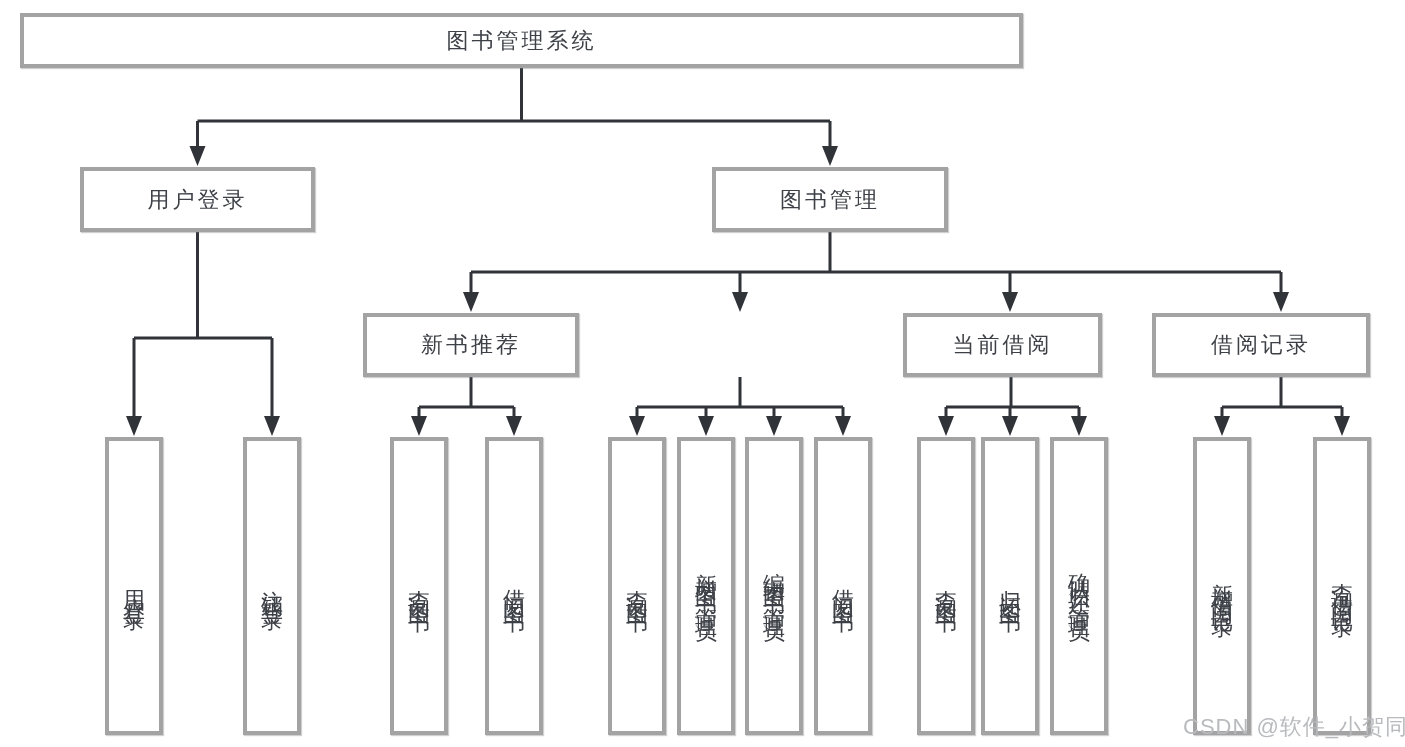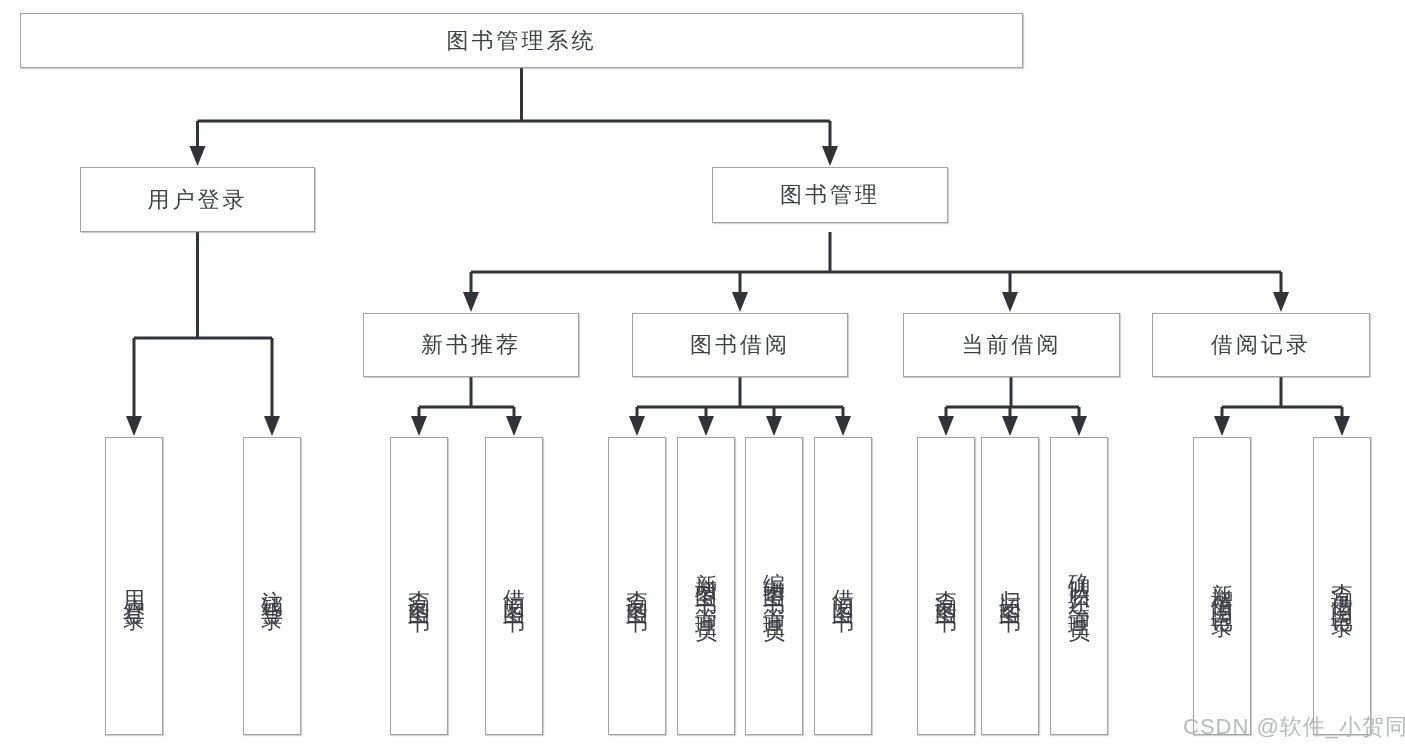--- a/index.html
+++ b/index.html
@@ -18,21 +18,21 @@
   .wires {
     position: absolute;
     left: 0;
     top: 0;
     z-index: 1;
   }
   .node {
     position: absolute;
     box-sizing: border-box;
     background: #ffffff;
-    border: 1px solid #a3a3a3;
+    border: 4px solid #a3a3a3;
     color: #3d4147;
     display: flex;
     align-items: center;
     justify-content: center;
     z-index: 2;
     box-shadow: 1px 1px 1px rgba(120,120,125,0.35);
   }
   .node.h span {
     font-size: 22px;
     letter-spacing: 3px;
@@ -99,31 +99,28 @@
     </g>
   </svg>
 
   <div class="node h" style="left:20px; top:13px; width:1003px; height:55px;">
     <span>图书管理系统</span>
   </div>
 
   <div class="node h" style="left:80px; top:167px; width:235px; height:65px;">
     <span>用户登录</span>
   </div>
-  <div class="node h" style="left:712px; top:167px; width:236px; height:56px;">
+  <div class="node h" style="left:712px; top:167px; width:236px; height:65px;">
     <span>图书管理</span>
   </div>
 
   <div class="node h lvl3" style="left:363px; width:216px;text-align:right;">
     <span>新书推荐</span>
   </div>
-  <div class="node h lvl3" style="left:632px; width:216px;">
-    <span>图书借阅</span>
-  </div>
-  <div class="node h lvl3" style="left:903px; width:217px;">
+  <div class="node h lvl3" style="left:903px; width:199px;">
     <span>当前借阅</span>
   </div>
   <div class="node h lvl3" style="left:1152px; width:218px;">
     <span>借阅记录</span>
   </div>
 
   <div class="node v leaf" style="left:105px;">
     <span>用户登录</span>
   </div>
   <div class="node v leaf" style="left:243px;">

